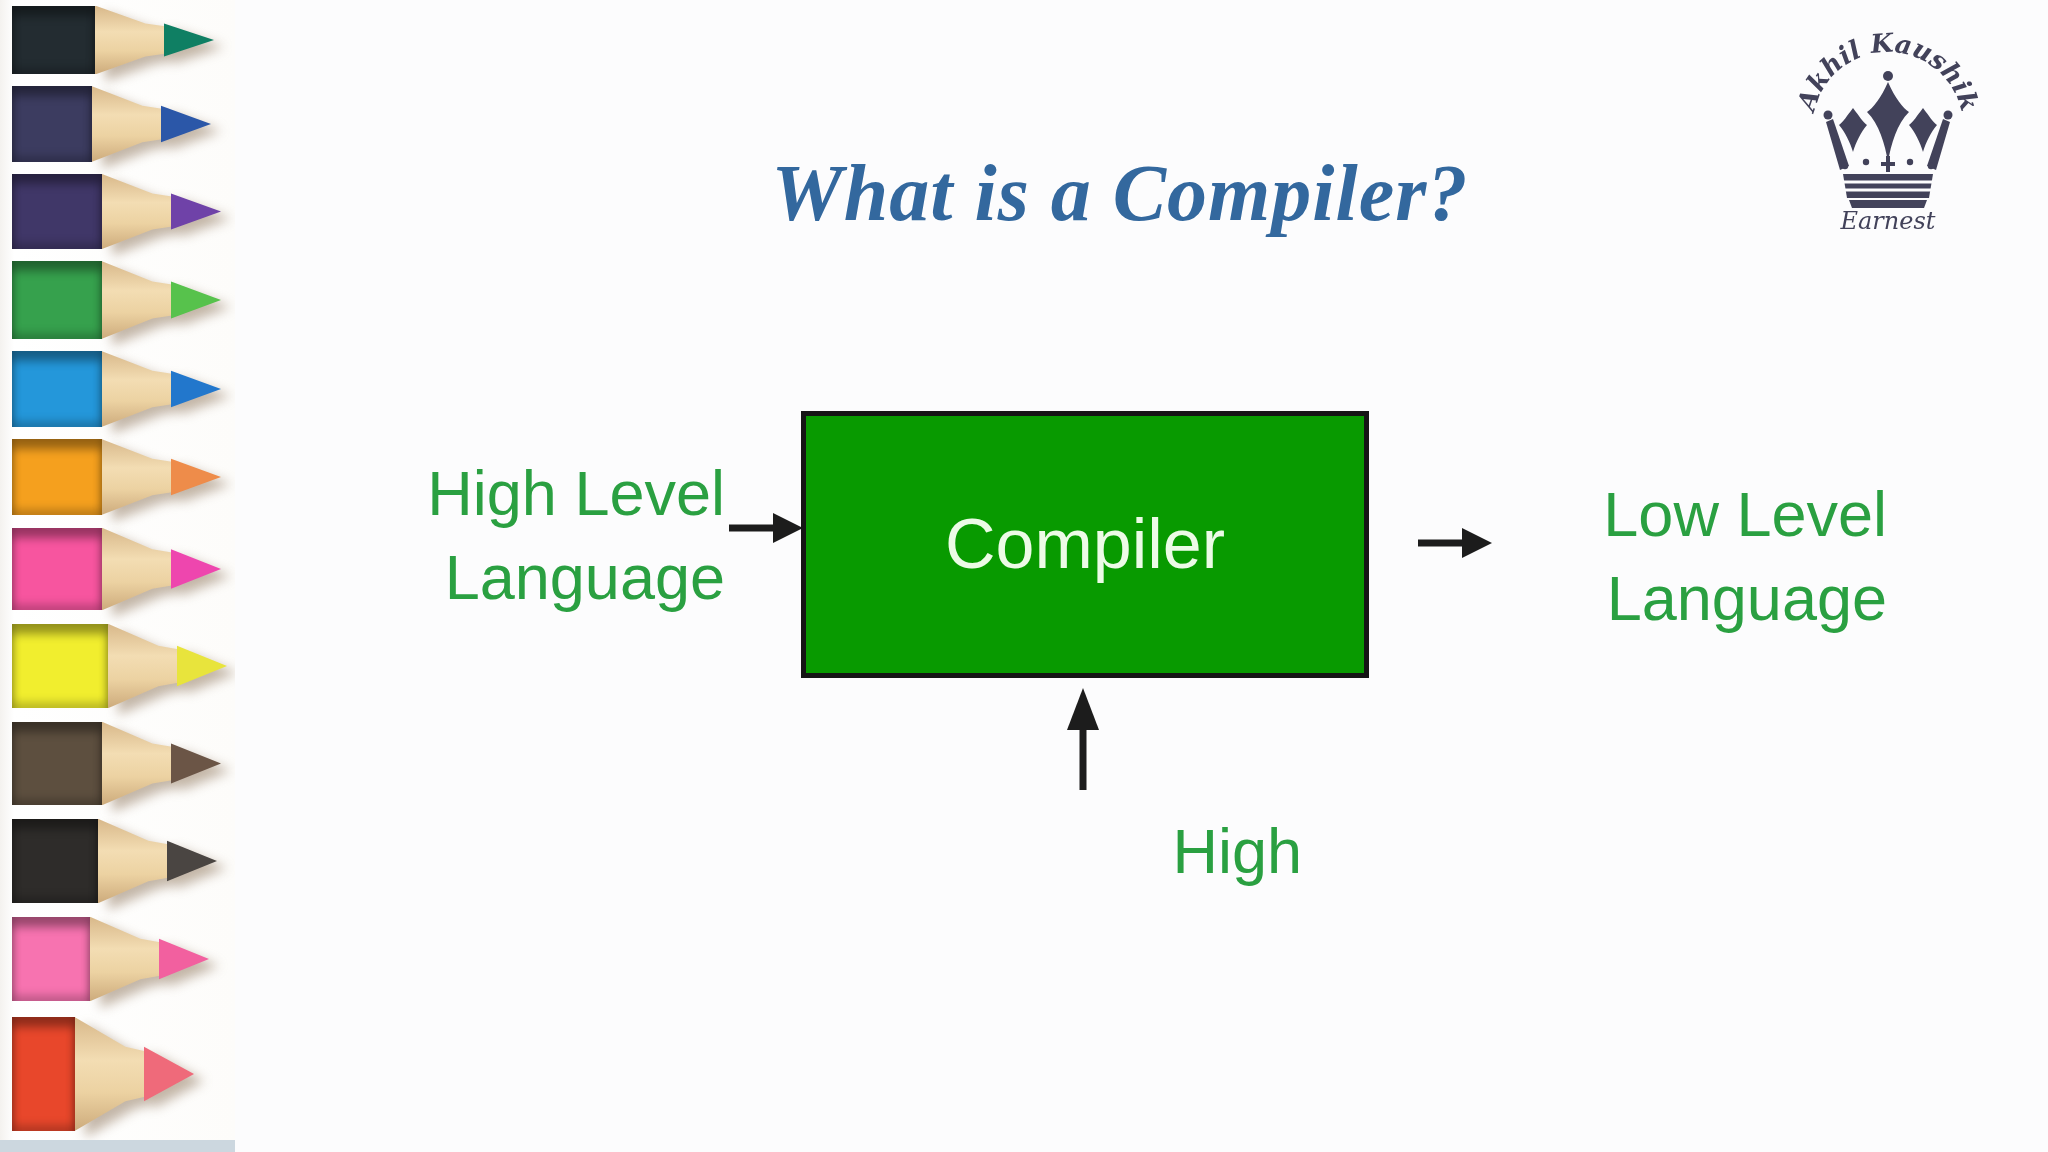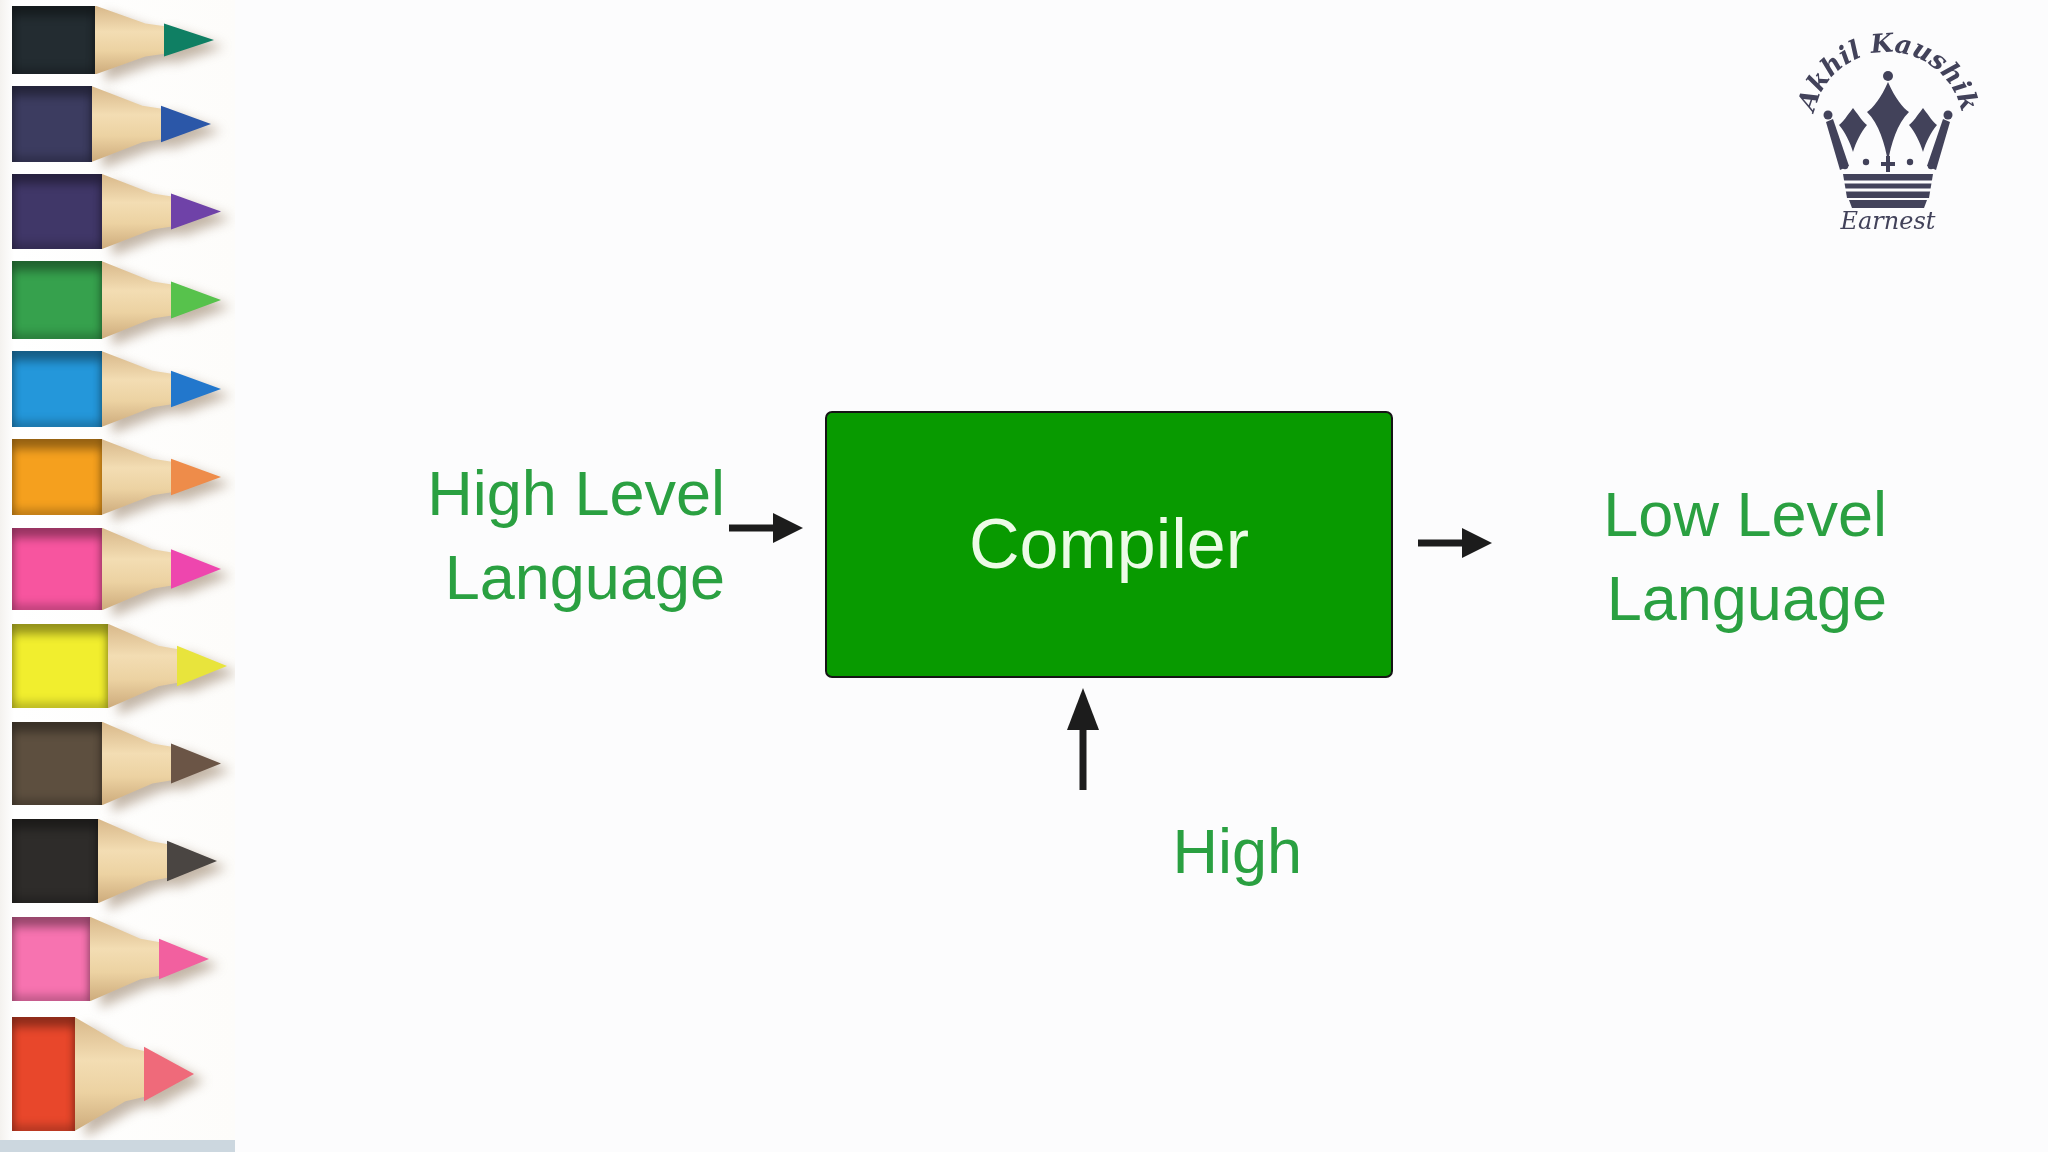--- a/index.html
+++ b/index.html
@@ -48,22 +48,22 @@
   .logo svg{width:100%;height:100%;}
 
   
   .diagram{position:absolute;left:0;top:0;width:100%;height:100%;font-size:63px;line-height:1.33;}
   .dg-label{position:absolute;text-align:right;font-weight:400;}
   .dg-label span{display:block;}
   .hll{left:142px;top:452px;width:348px;}
   .lll{left:1272px;top:473px;width:380px;}
   .err{left:697px;top:810px;width:370px;}
   .compiler-box{
-    position:absolute;left:590px;top:411px;width:568px;height:267px;
-    border:2px solid #7f1d1d;box-sizing:border-box;border-radius:7px;
+    position:absolute;left:566px;top:411px;width:568px;height:267px;
+    border:5px solid #7f1d1d;box-sizing:border-box;border-radius:0;
     display:flex;align-items:center;justify-content:center;
     font-size:70px;
   }
   .arrow{position:absolute;}
   .arrow-in{left:492px;top:510px;width:76px;height:36px;}
   .arrow-out{left:1181px;top:525px;width:76px;height:36px;}
   .arrow-up{left:829px;top:686px;width:38px;height:106px;}
 </style>
 </head>
 <body>
@@ -153,20 +153,21 @@
         <span class="pencil-point">
           <span class="pencil-wood"></span>
           <span class="pencil-tip" style="background: rgb(239, 106, 122);"></span>
         </span>
       </div>
       <div class="strip-bottom-bar" style="background-color: rgb(204, 215, 223);"></div>
   </aside>
 
   <main class="slide-canvas" style="background-color: rgb(252, 252, 253);">
 
+    <h1 class="slide-title" style="color: rgb(51, 104, 158);">What is a Compiler?</h1>
 
     <div class="logo" style="color: rgb(66, 66, 90);">
       <svg viewBox="0 0 210 205">
         <defs>
           <path id="arcpath" d="M 30,97 A 75,75 0 0 1 180,97" fill="none"></path>
         </defs>
         <text font-family="DejaVu Serif, serif" font-style="italic" font-weight="bold" font-size="26" fill="currentColor">
           <textPath href="#arcpath" startOffset="50%" text-anchor="middle">Akhil Kaushik</textPath>
         </text>
         <g fill="currentColor">

